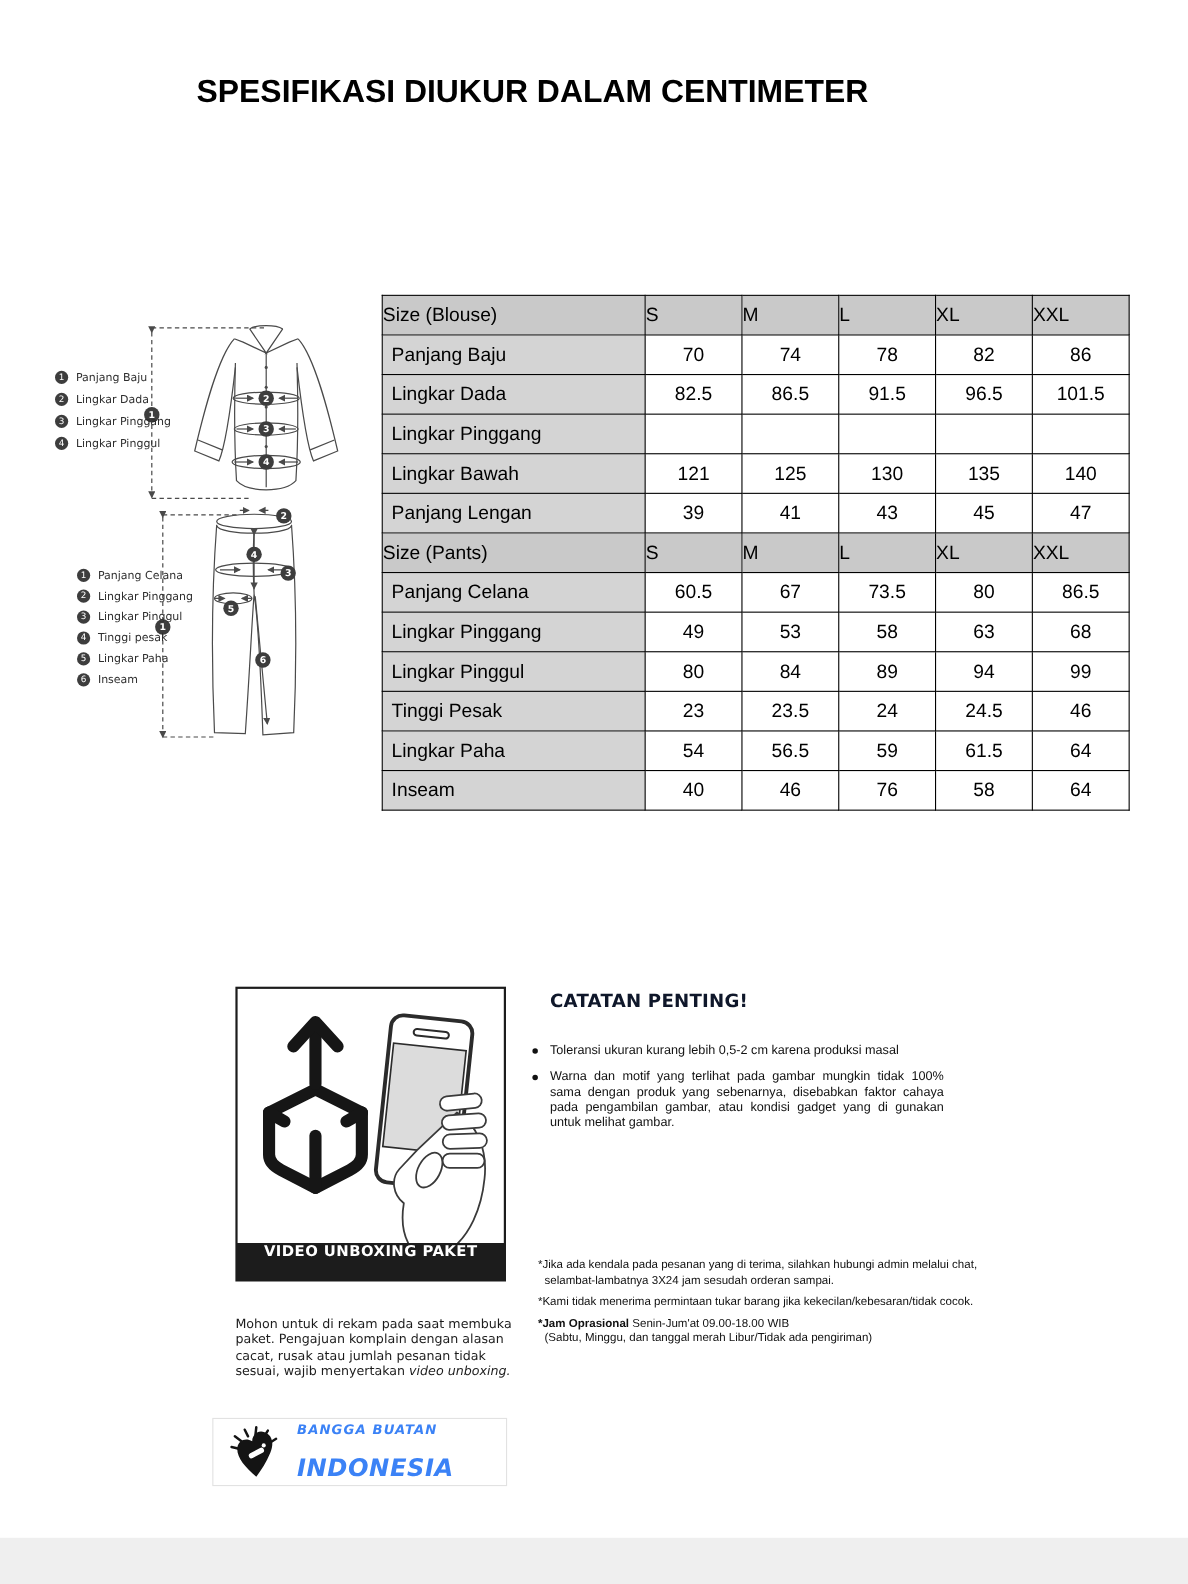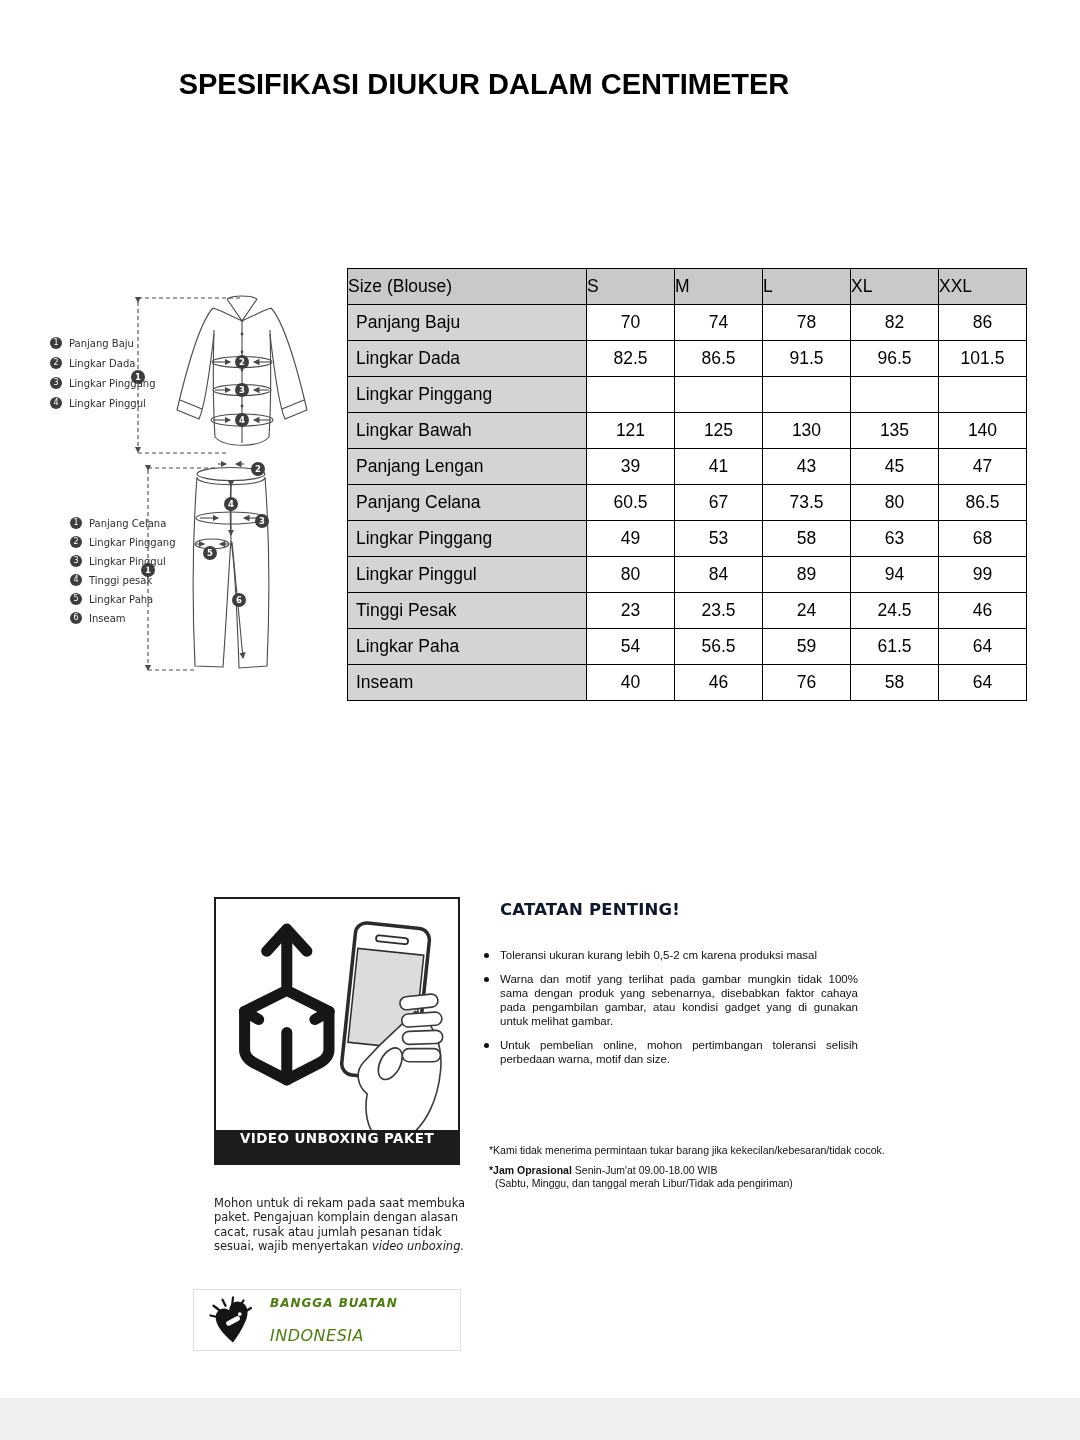--- a/index.html
+++ b/index.html
@@ -46,23 +46,23 @@
   .bullet-item{display:flex;margin-bottom:10px;}
   .bullet-dot{flex:0 0 5px;width:5px;height:5px;border-radius:50%;background:#111;margin:5px 11px 0 0;}
   .bullet-text{font-size:11.5px;line-height:14px;text-align:justify;color:#111;}
   .footnotes{position:absolute;left:489px;top:1144px;width:445px;}
   .fn{font-size:10.5px;line-height:13.5px;margin-bottom:6px;color:#111;padding-left:6px;text-indent:-6px;}
   .fn b{font-weight:bold;}
   .fn .fn2{text-indent:0;}
   
   .logo-box{position:absolute;left:193px;top:1289px;width:268px;height:62px;border:1px solid #e2e2e2;
          background:#fff;display:flex;align-items:center;box-sizing:border-box;padding-left:12px;}
-  .logo-text{margin-left:10px;font-family:"DejaVu Sans",sans-serif;font-style:italic;color:#4d7c0f;}
+  .logo-text{margin-left:10px;font-family:"DejaVu Sans",sans-serif;font-style:italic;color:#3b82f6;}
   .logo-l1{font-size:12px;font-weight:bold;letter-spacing:1px;}
-  .logo-l2{font-size:16px;font-weight:normal;letter-spacing:.5px;margin-top:16px;}
+  .logo-l2{font-size:22px;font-weight:bold;letter-spacing:.5px;margin-top:16px;}
   .bottom-shade{position:absolute;left:0;bottom:0;width:1080px;height:42px;background:#efefef;}
 </style>
 </head>
 <body>
 
 <div class="page">
 
   <h1 class="title">SPESIFIKASI DIUKUR DALAM CENTIMETER</h1>
 
   <svg class="diag-svg blouse-svg" width="200" height="200" viewBox="0 0 200 200">
@@ -241,20 +241,28 @@
           <td class="val">135</td>
           <td class="val">140</td>
         </tr>
         <tr>
           <td class="lbl">Panjang Lengan</td>
           <td class="val">39</td>
           <td class="val">41</td>
           <td class="val">43</td>
           <td class="val">45</td>
           <td class="val">47</td>
+        </tr>
+        <tr class="hdr">
+          <td class="lbl">Size (Pants)</td>
+          <td class="val">S</td>
+          <td class="val">M</td>
+          <td class="val">L</td>
+          <td class="val">XL</td>
+          <td class="val">XXL</td>
         </tr>
         <tr>
           <td class="lbl">Panjang Celana</td>
           <td class="val">60.5</td>
           <td class="val">67</td>
           <td class="val">73.5</td>
           <td class="val">80</td>
           <td class="val">86.5</td>
         </tr>
         <tr>
@@ -340,26 +348,23 @@
   <div class="catatan-title">CATATAN PENTING!</div>
   <div class="bullets">
       <div class="bullet-item">
         <span class="bullet-dot"></span>
         <span class="bullet-text">Toleransi ukuran kurang lebih 0,5-2 cm karena produksi masal</span>
       </div>
       <div class="bullet-item">
         <span class="bullet-dot"></span>
         <span class="bullet-text">Warna dan motif yang terlihat pada gambar mungkin tidak 100% sama dengan produk yang sebenarnya, disebabkan faktor cahaya pada pengambilan gambar, atau kondisi gadget yang di gunakan untuk melihat gambar.</span>
       </div>
-      <div class="bullet-item">
-        <span class="bullet-dot"></span>
-        <span class="bullet-text">Untuk pembelian online, mohon pertimbangan toleransi selisih perbedaan warna, motif dan size.</span>
-      </div>
     </div>
   <div class="footnotes">
+      <div class="fn"><span>*Jika ada kendala pada pesanan yang di terima, silahkan hubungi admin melalui chat, selambat-lambatnya 3X24 jam sesudah orderan sampai.</span></div>
       <div class="fn"><span>*Kami tidak menerima permintaan tukar barang jika kekecilan/kebesaran/tidak cocok.</span></div>
       <div class="fn"><b>*Jam Oprasional</b><span> Senin-Jum'at 09.00-18.00 WIB</span><div class="fn2">(Sabtu, Minggu, dan tanggal merah Libur/Tidak ada pengiriman)</div></div>
     </div>
 
   <div class="logo-box">
     <svg width="54" height="50" viewBox="0 0 72 66">
       <g stroke="#141414" stroke-width="3" stroke-linecap="round">
         <path d="M6,27 L15,29"></path>
           <path d="M10,14 L18,20"></path>
           <path d="M22,6 L26,14"></path>

